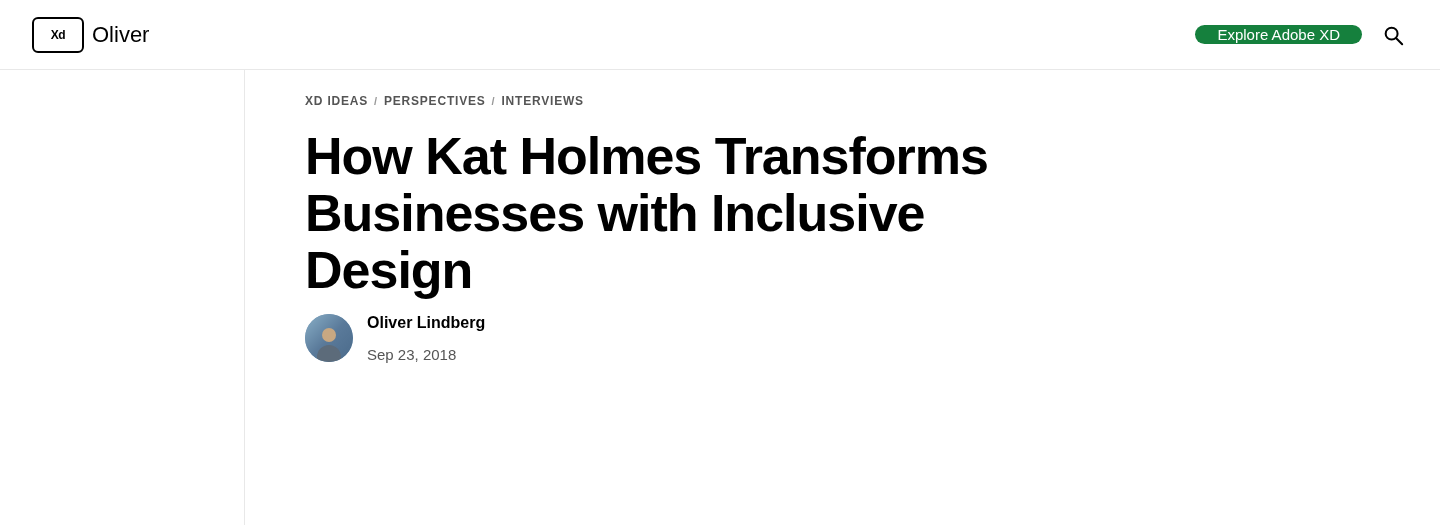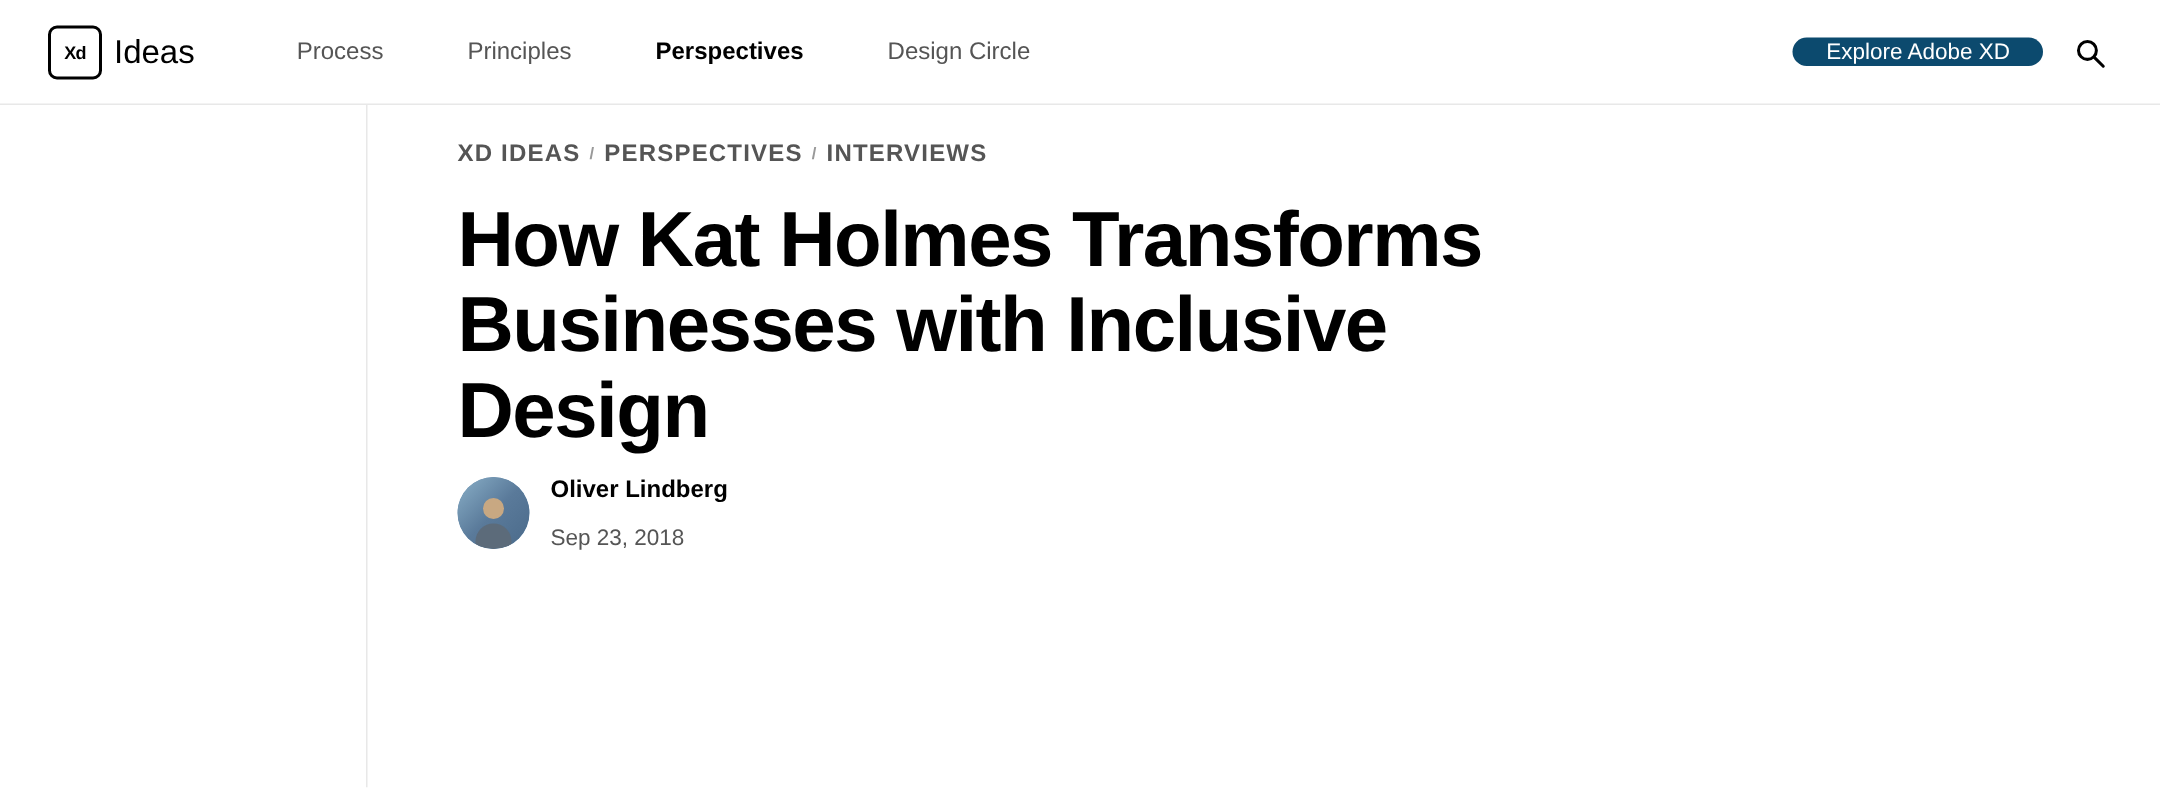--- a/index.html
+++ b/index.html
@@ -28,21 +28,21 @@
 
     .nav-logo {
       display: flex;
       align-items: center;
       gap: 8px;
       margin-right: 40px;
       text-decoration: none;
     }
 
     .xd-badge {
-      width: 36px;
+      width: 52px;
       height: 36px;
       border: 2px solid #000;
       border-radius: 6px;
       display: flex;
       align-items: center;
       justify-content: center;
       font-size: 12px;
       font-weight: 700;
       color: #000;
       letter-spacing: -0.5px;
@@ -77,21 +77,21 @@
     }
 
     .nav-right {
       display: flex;
       align-items: center;
       gap: 16px;
       margin-left: auto;
     }
 
     .explore-btn {
-      background: #0c4a6e;
+      background: #15803d;
       color: #fff;
       border: none;
       border-radius: 24px;
       padding: 1px 22px;
       font-size: 15px;
       font-weight: 500;
       cursor: pointer;
       white-space: nowrap;
     }
 
@@ -143,21 +143,21 @@
     }
 
     .breadcrumb-sep {
       color: #999;
       font-size: 11px;
     }
 
     .breadcrumb-link {
       color: #555;
       text-decoration: none;
-      font-size: 16px;
+      font-size: 12px;
       font-weight: 600;
       letter-spacing: 0.8px;
     }
 
     
     .article-title {
       font-size: 52px;
       font-weight: 900;
       color: #000;
       line-height: 1.1;
@@ -240,29 +240,23 @@
     }
   </style>
 </head>
 <body>
 
 <nav>
   <a class="nav-logo" href="#">
     <div class="xd-badge">
       <span>Xd</span>
     </div>
-    <span class="nav-brand-text">Ideas</span>
+    <span class="nav-brand-text">Oliver</span>
   </a>
 
-  <div class="nav-links">
-    <a class="nav-link" href="#">Process</a>
-    <a class="nav-link" href="#">Principles</a>
-    <a class="nav-link active" href="#">Perspectives</a>
-    <a class="nav-link" href="#">Design Circle</a>
-  </div>
 
   <div class="nav-right">
     <button class="explore-btn">Explore Adobe XD</button>
     <button class="search-icon-btn">
       <svg class="search-svg" viewBox="0 0 24 24" fill="none" stroke="#000" stroke-width="2.2" stroke-linecap="round" stroke-linejoin="round">
         <circle cx="10.5" cy="10.5" r="6.5"></circle>
         <line x1="15.5" y1="15.5" x2="22" y2="22"></line>
       </svg>
     </button>
   </div>

